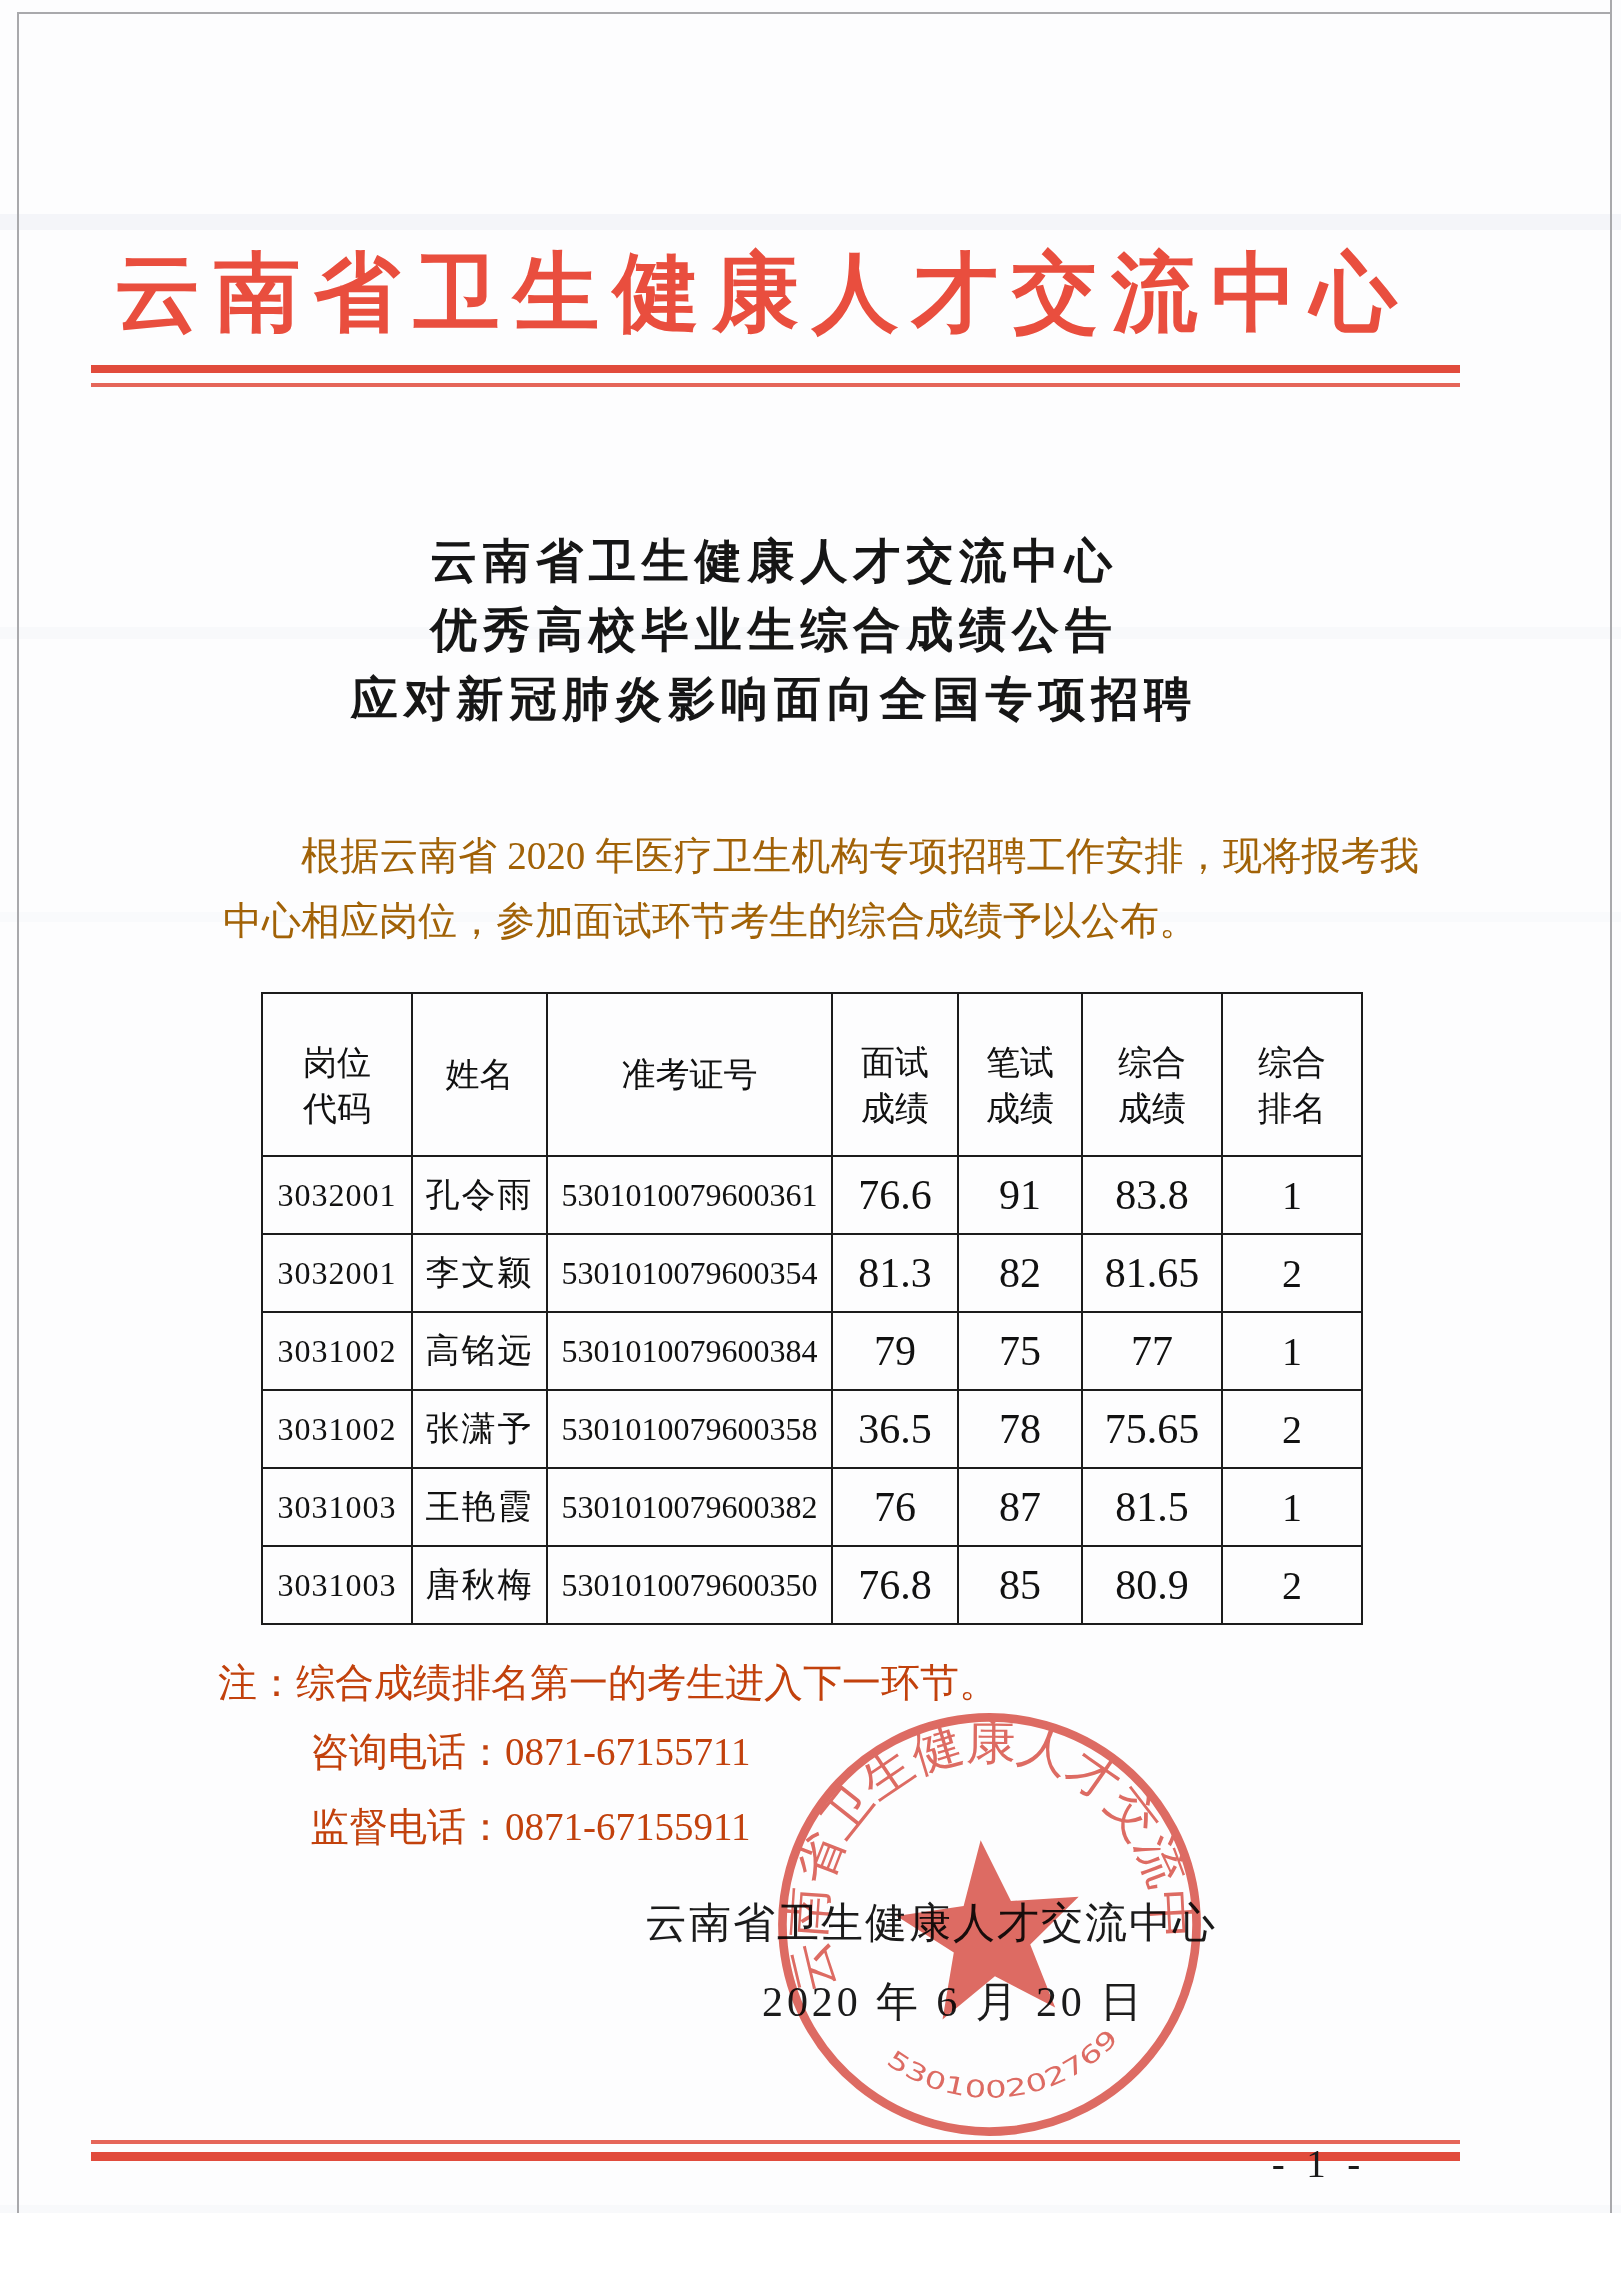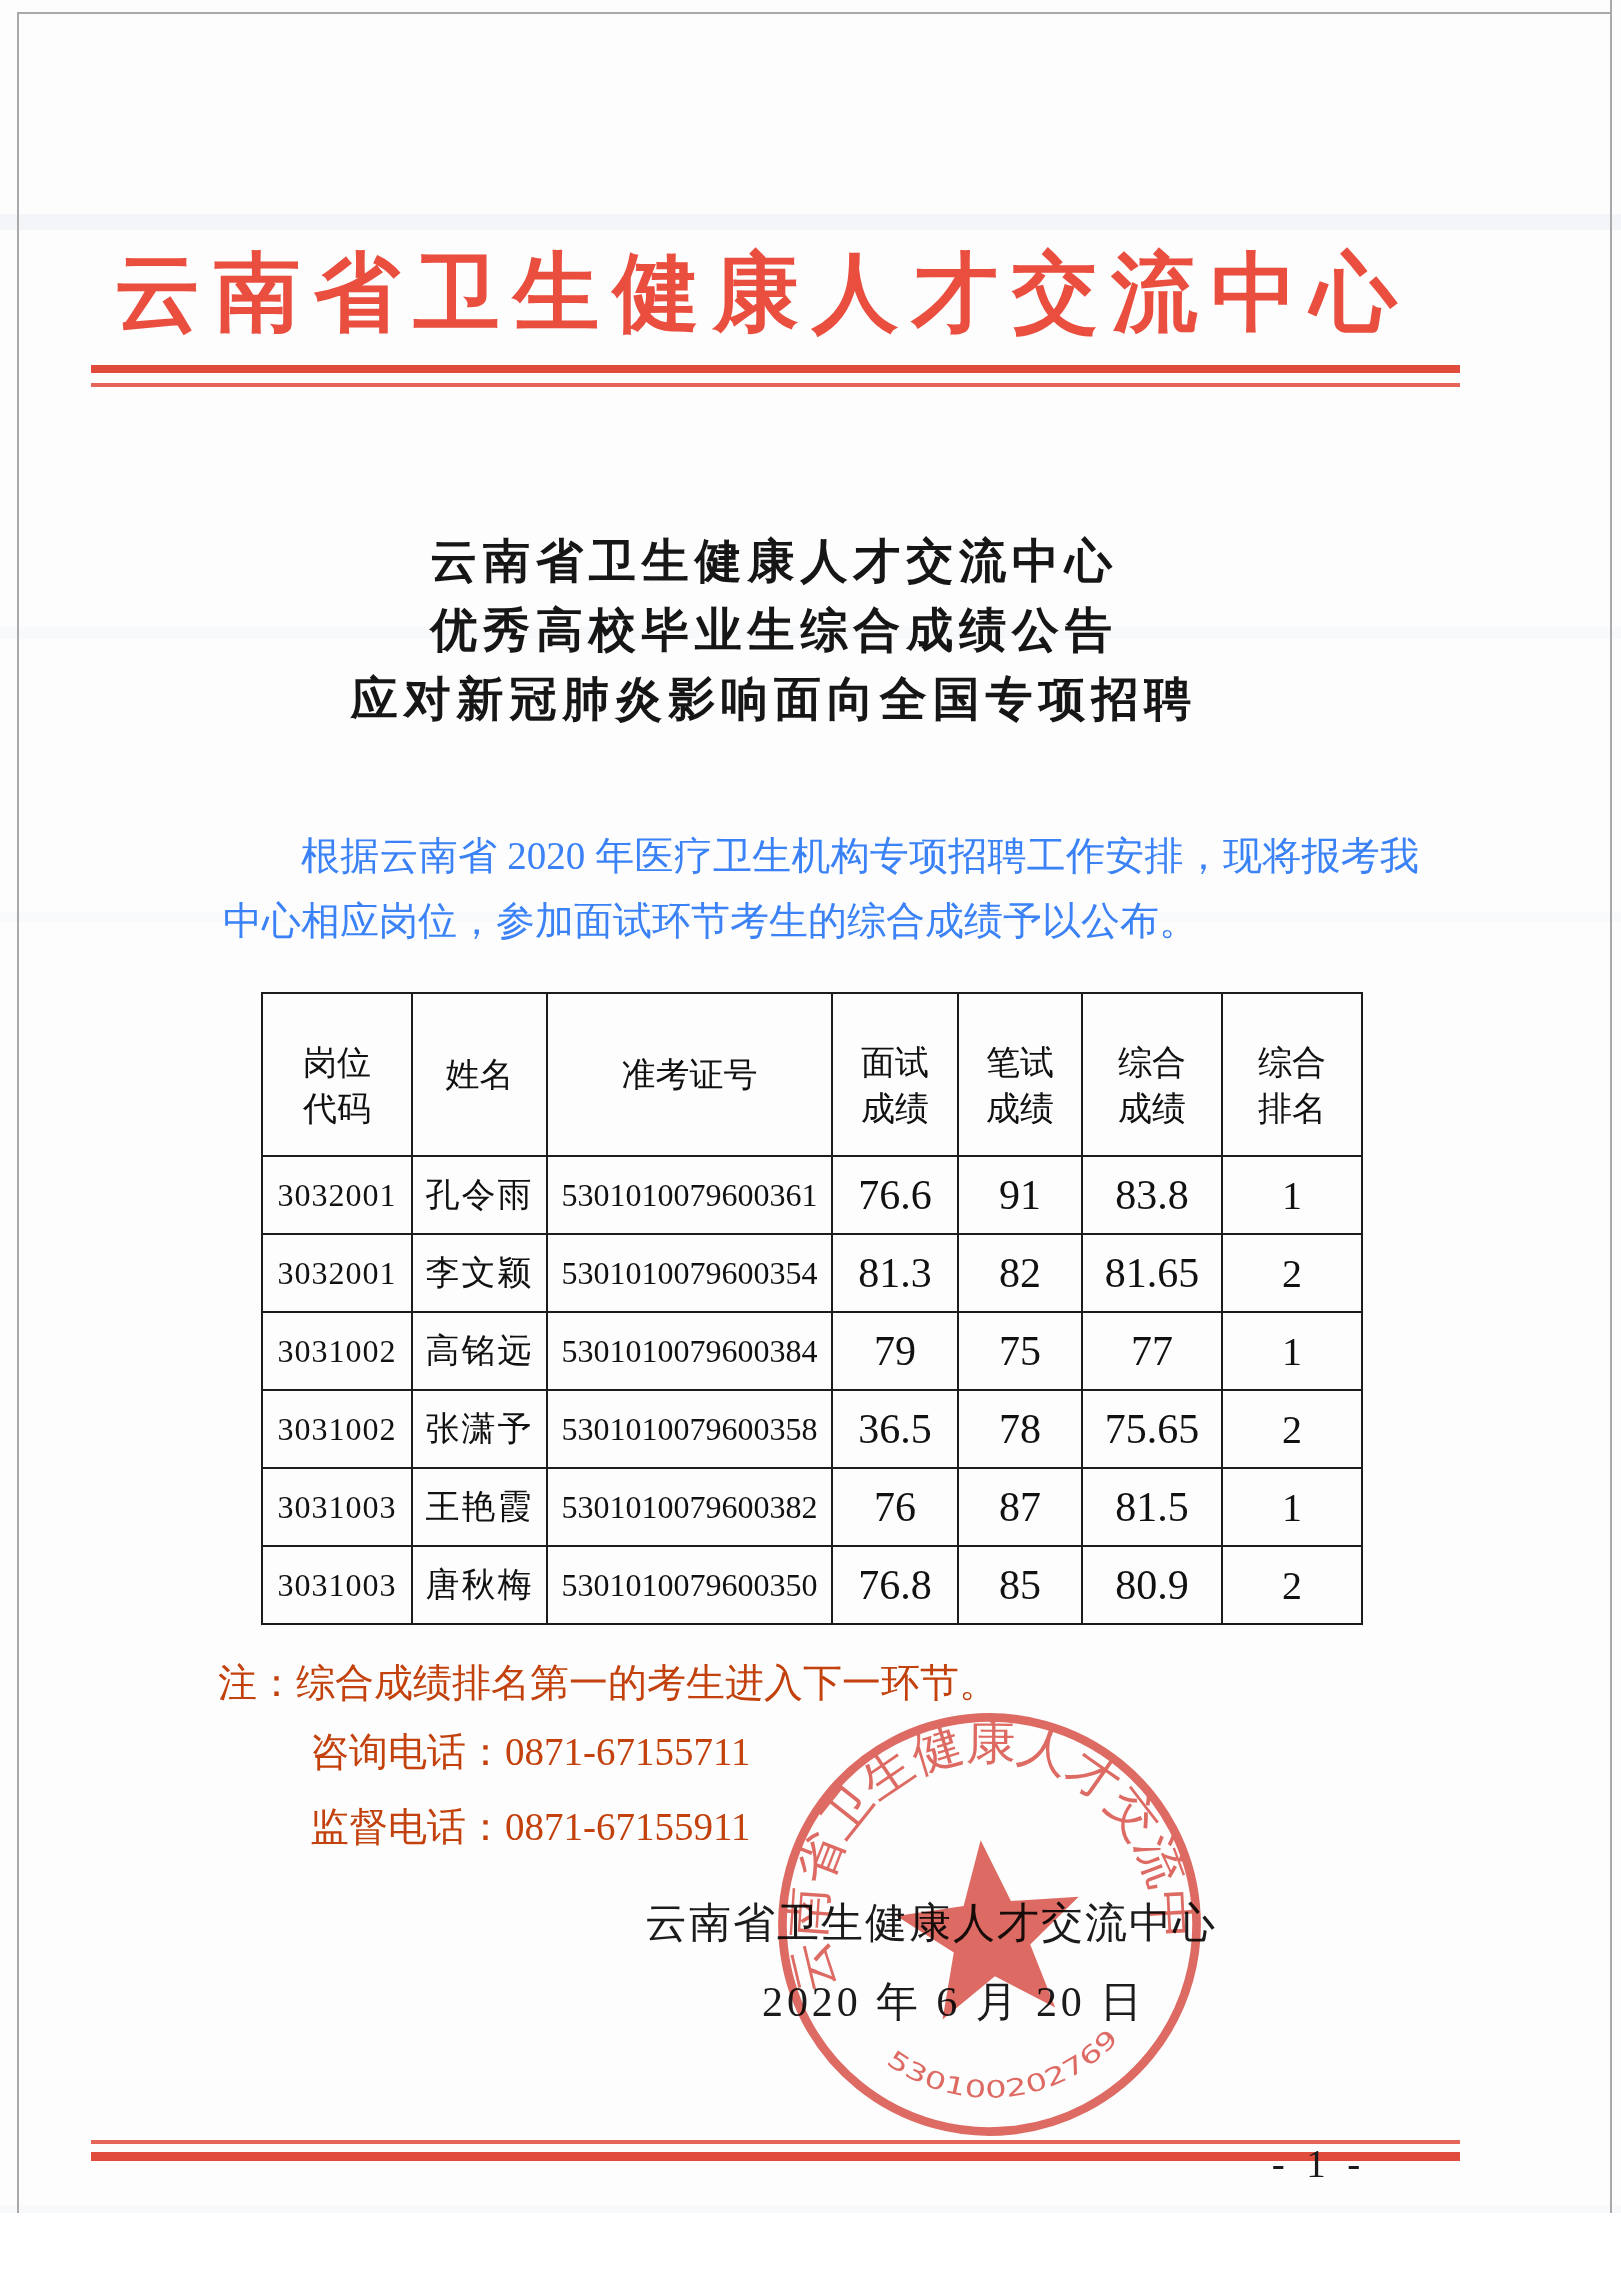--- a/index.html
+++ b/index.html
@@ -34,21 +34,21 @@
   .rule-bottom-thick{top:2152px;height:8.8px;}
 
   .doc-title{
     position:absolute;left:88px;top:527px;width:1372px;
     text-align:center;font-weight:bold;font-size:47px;
     letter-spacing:5.9px;line-height:69px;color:#161616;
   }
   .intro{
     position:absolute;left:223px;top:823px;width:1196px;
     font-size:39px;line-height:65px;text-align:justify;
-    text-indent:78px;color:#3b82f6;
+    text-indent:78px;color:#a16207;
   }
 
   table.results{
     position:absolute;left:261px;top:992px;
     border-collapse:collapse;table-layout:fixed;
     width:1102px;
   }
   table.results td,table.results th{
     border:2px solid #1c1c1c;
     text-align:center;vertical-align:middle;

